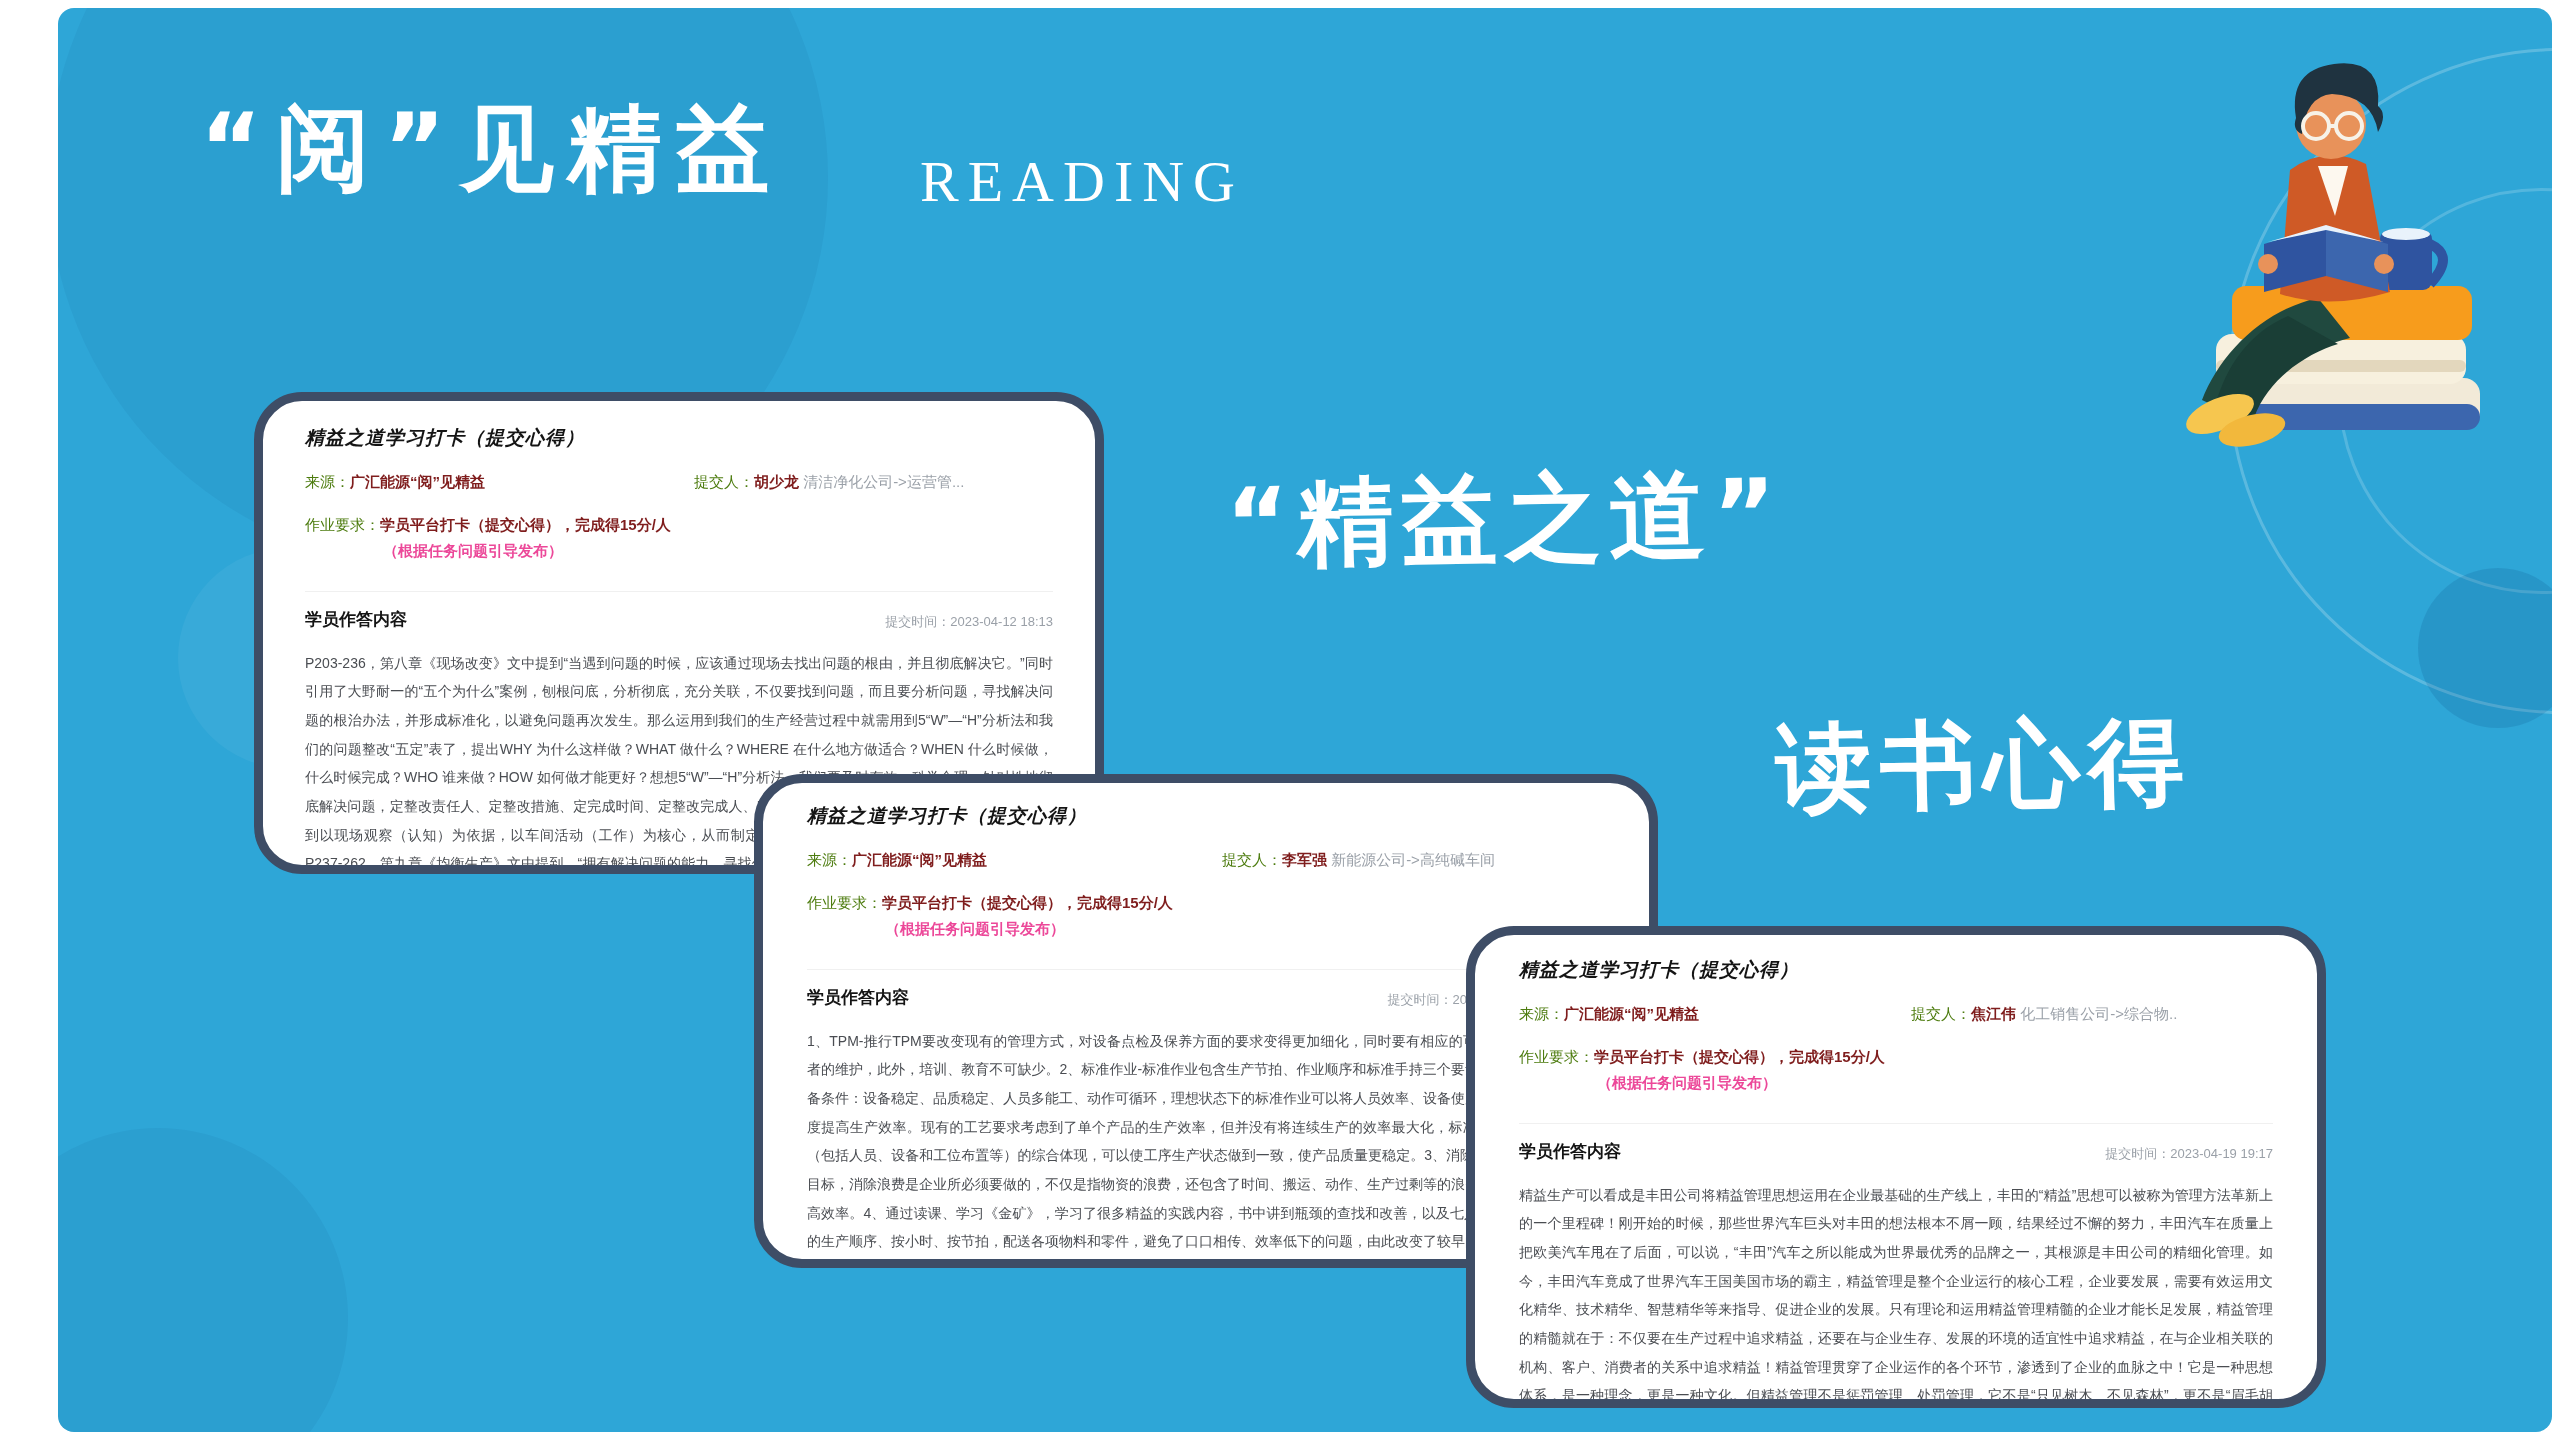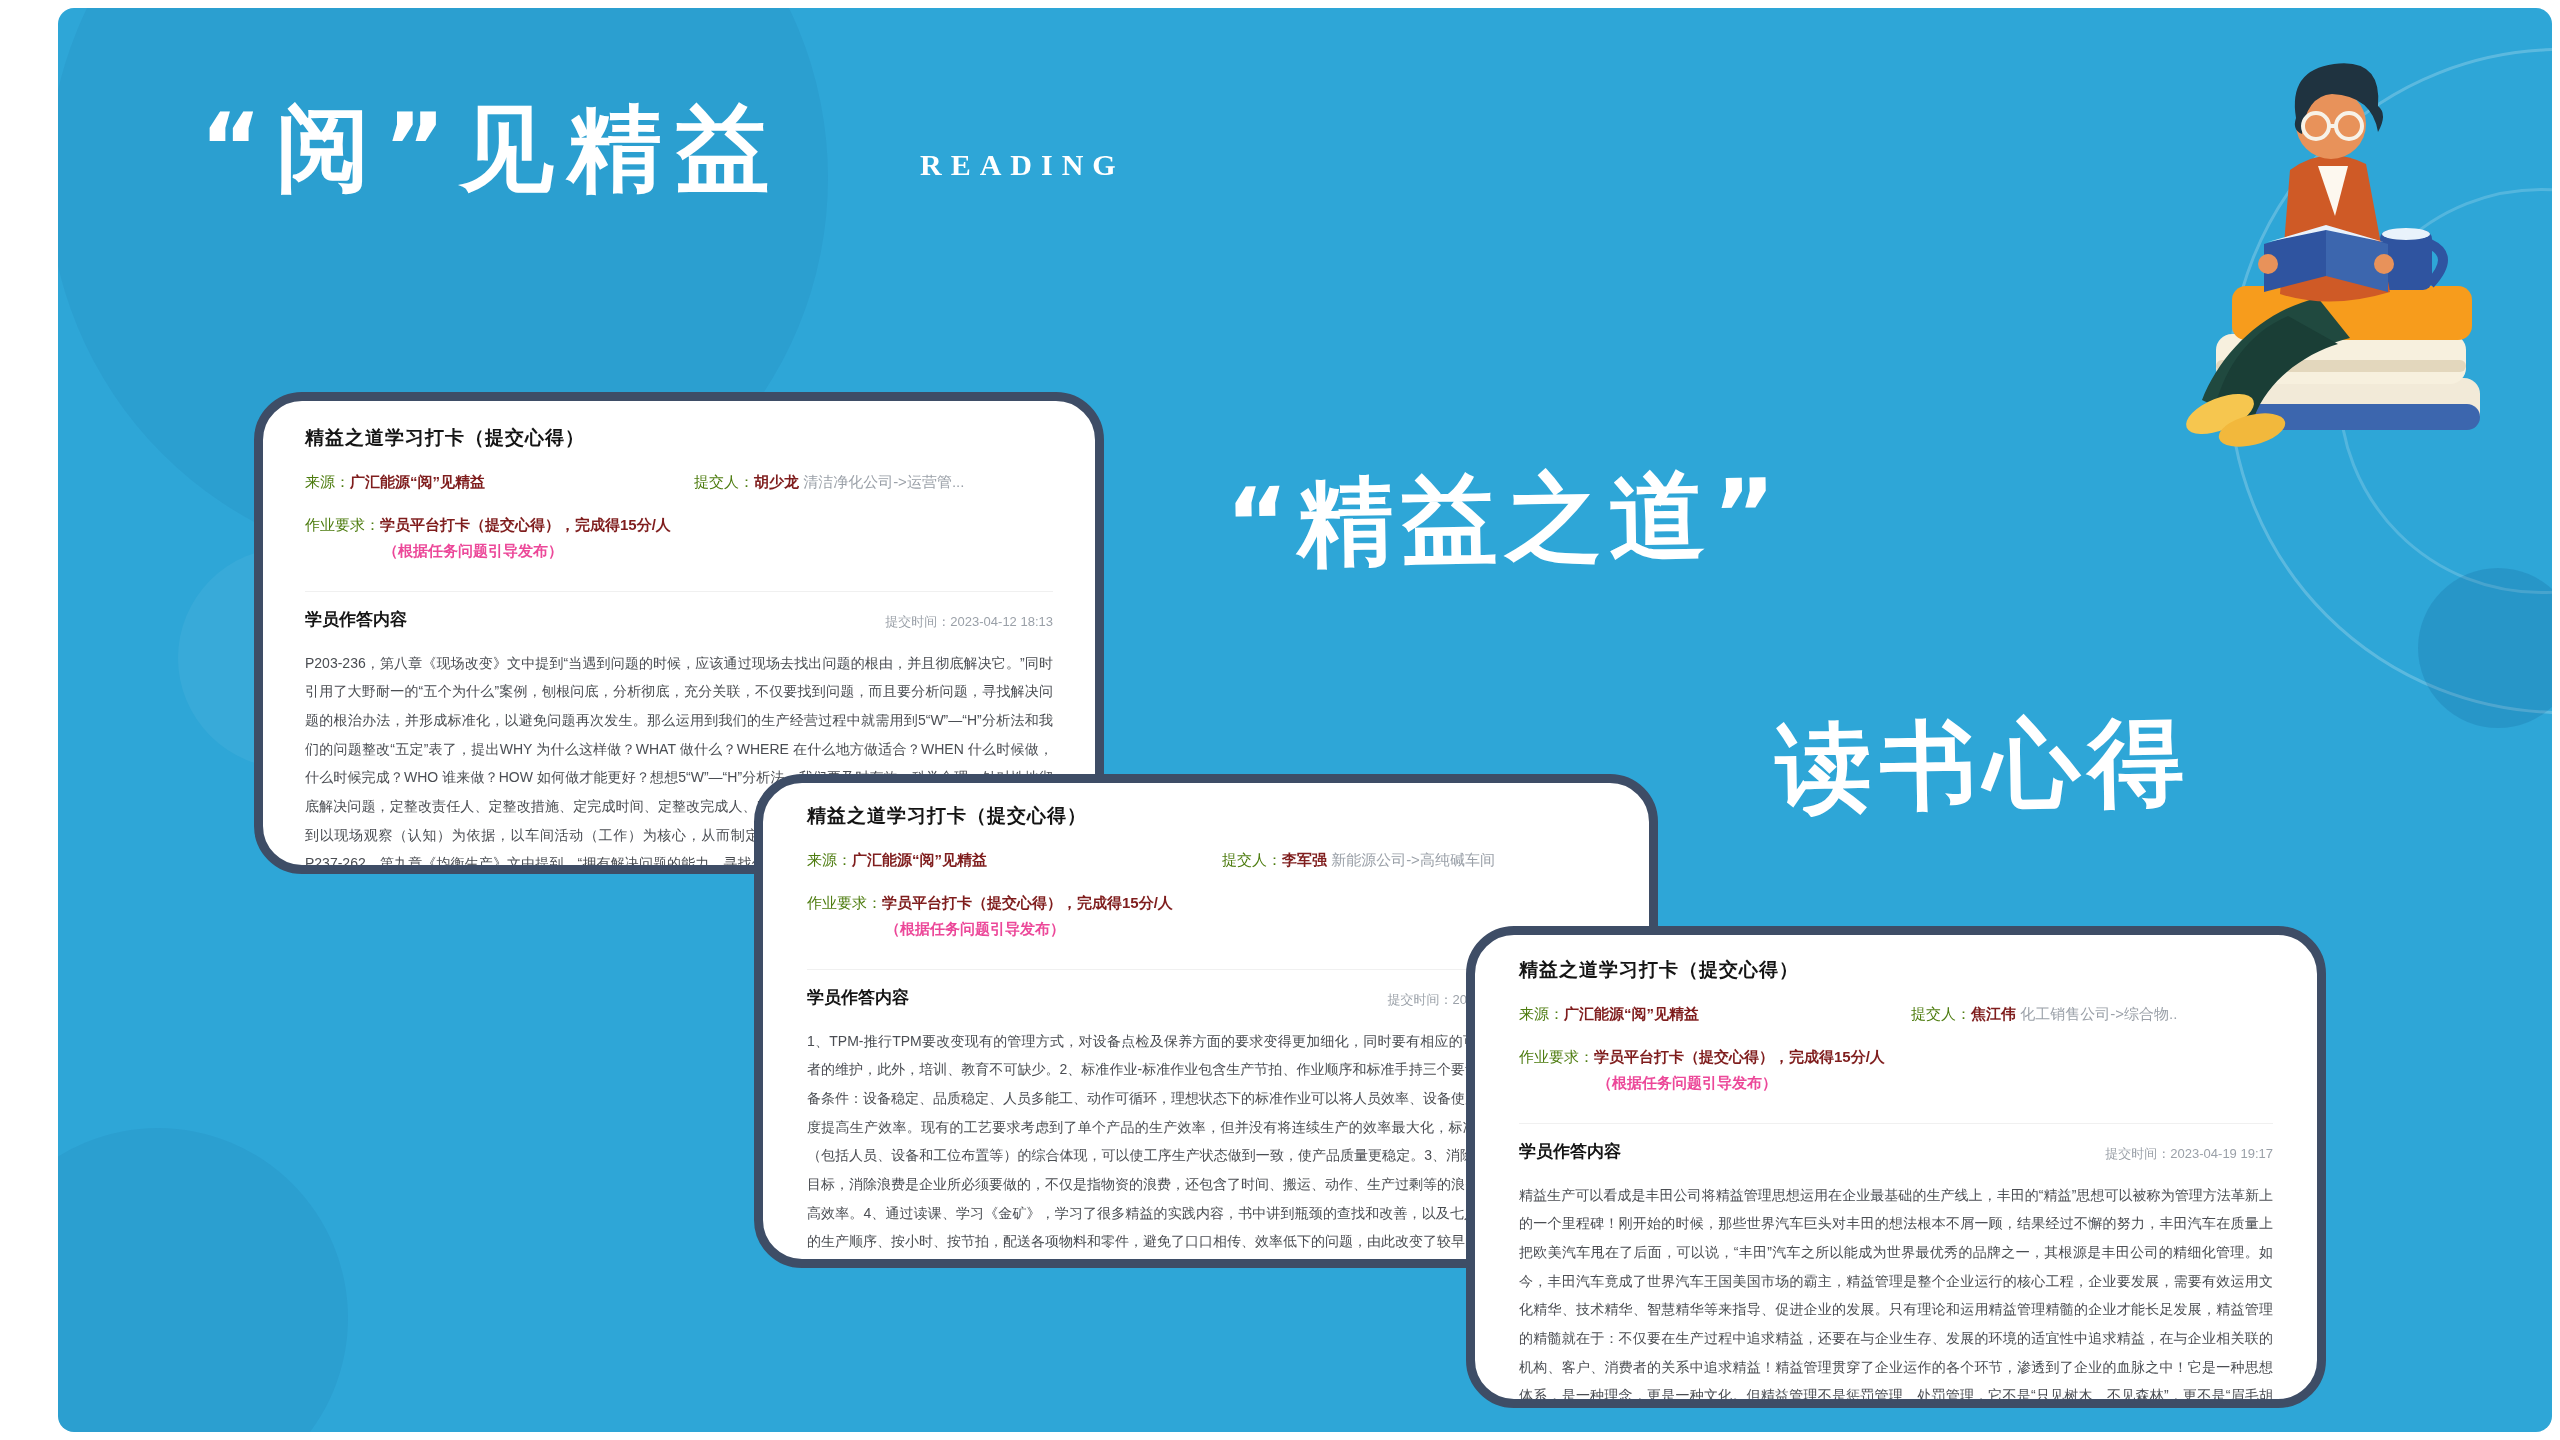--- a/index.html
+++ b/index.html
@@ -15,35 +15,35 @@
   .deco-circle-1 { left:-10px; top:-220px; width:780px; height:780px; background:rgba(0,55,105,0.06); }
   .deco-circle-2 { left:-90px; top:1120px; width:380px; height:380px; background:rgba(0,55,105,0.06); }
   .deco-circle-3 { left:120px; top:540px; width:220px; height:220px; background:rgba(255,255,255,0.05); }
   .deco-ring-1 { left:2170px; top:40px; width:660px; height:660px; border:3px solid rgba(255,255,255,0.22); }
   .deco-ring-2 { left:2280px; top:180px; width:400px; height:400px; border:3px solid rgba(255,255,255,0.18); }
   .deco-blob  { left:2360px; top:560px; width:160px; height:160px; background:rgba(0,60,110,0.14); }
 
   
   .title-zh { position:absolute; left:142px; top:78px; font-size:94px; font-weight:bold;
     color:#ffffff; letter-spacing:14px; font-family:"DejaVu Sans", sans-serif; }
-  .title-en { position:absolute; left:862px; top:140px; font-size:30px; font-weight:bold;
+  .title-en { position:absolute; left:862px; top:140px; font-size:58px; font-weight:normal;
     color:#ffffff; letter-spacing:9px; font-family:"Liberation Serif", serif; }
   .center-1 { position:absolute; left:1168px; top:448px; font-size:96px; font-weight:bold;
     color:#ffffff; letter-spacing:8px; font-family:"DejaVu Sans", sans-serif; transform:rotate(-1deg); }
   .center-2 { position:absolute; left:1718px; top:694px; font-size:96px; font-weight:bold;
     color:#ffffff; letter-spacing:8px; font-family:"DejaVu Sans", sans-serif; transform:rotate(-1deg); }
 
   
   .card { position:absolute; background:#ffffff; border:9px solid #3e4d66; border-radius:48px;
     box-sizing:border-box; overflow:hidden; }
   .card-1 { left:196px;  top:384px; width:850px; height:482px; padding:24px 42px; z-index:1; }
   .card-2 { left:696px;  top:766px; width:904px; height:494px; padding:20px 44px; z-index:2; }
   .card-3 { left:1408px; top:918px; width:860px; height:482px; padding:22px 44px; z-index:3; }
 
-  .card-title { font-size:19px; font-weight:bold; color:#141414; letter-spacing:1px; }
+  .card-title { font-size:19px; font-weight:bold; color:#141414; letter-spacing:1px;font-style:italic; }
 
   .meta-row { margin-top:20px; display:flex; font-size:15px; line-height:1.5; }
   .meta-left { width:52%; white-space:nowrap; overflow:hidden; }
   .meta-right { width:48%; white-space:nowrap; overflow:hidden; }
   .meta-label { color:#4d7c0f; }
   .meta-value { color:#7f1d1d; font-weight:bold; }
   .meta-org { color:#9aa0a8; }
 
   .req-row { margin-top:22px; font-size:15px; }
   .req-line2 { padding-left:78px; margin-top:7px; font-size:15px; font-weight:bold; color:#ec4899; }

